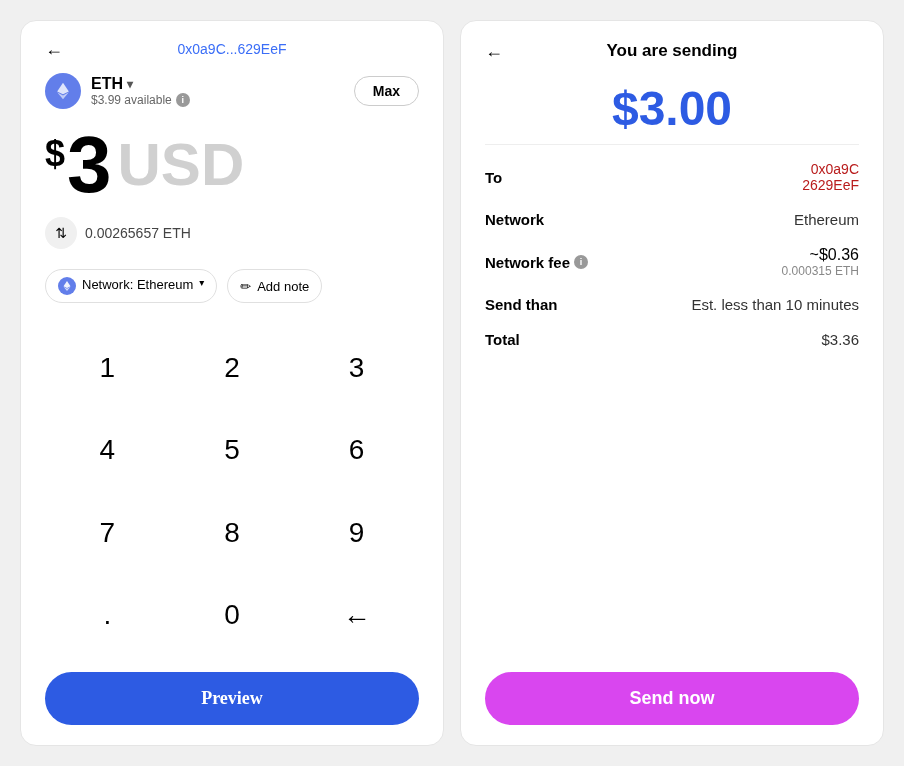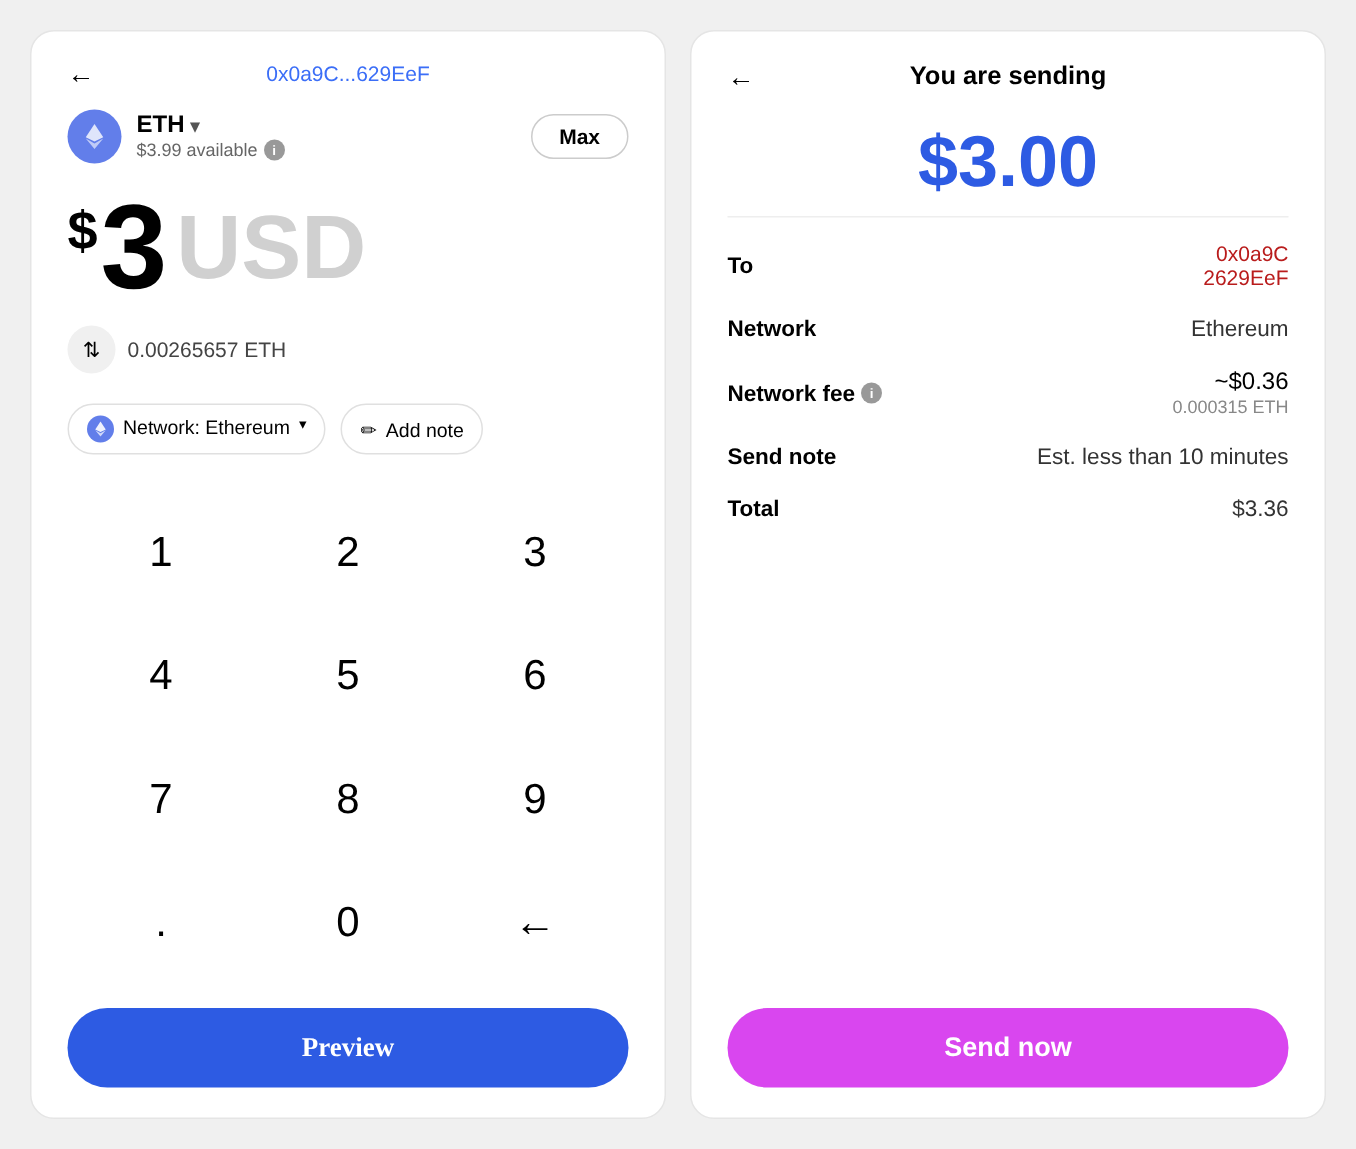--- a/index.html
+++ b/index.html
@@ -437,21 +437,21 @@
         <span class="detail-label">Network fee</span>
         <span class="info-icon">i</span>
       </div>
       <div class="detail-value-multi">
         <span>~$0.36</span>
         <span class="detail-value-sub">0.000315 ETH</span>
       </div>
     </div>
 
     <div class="detail-row">
-      <span class="detail-label">Send note</span>
+      <span class="detail-label">Send than</span>
       <span class="detail-value">Est. less than 10 minutes</span>
     </div>
 
     <div class="detail-row">
       <span class="detail-label">Total</span>
       <span class="detail-value">$3.36</span>
     </div>
 
     <div class="spacer"></div>
 

